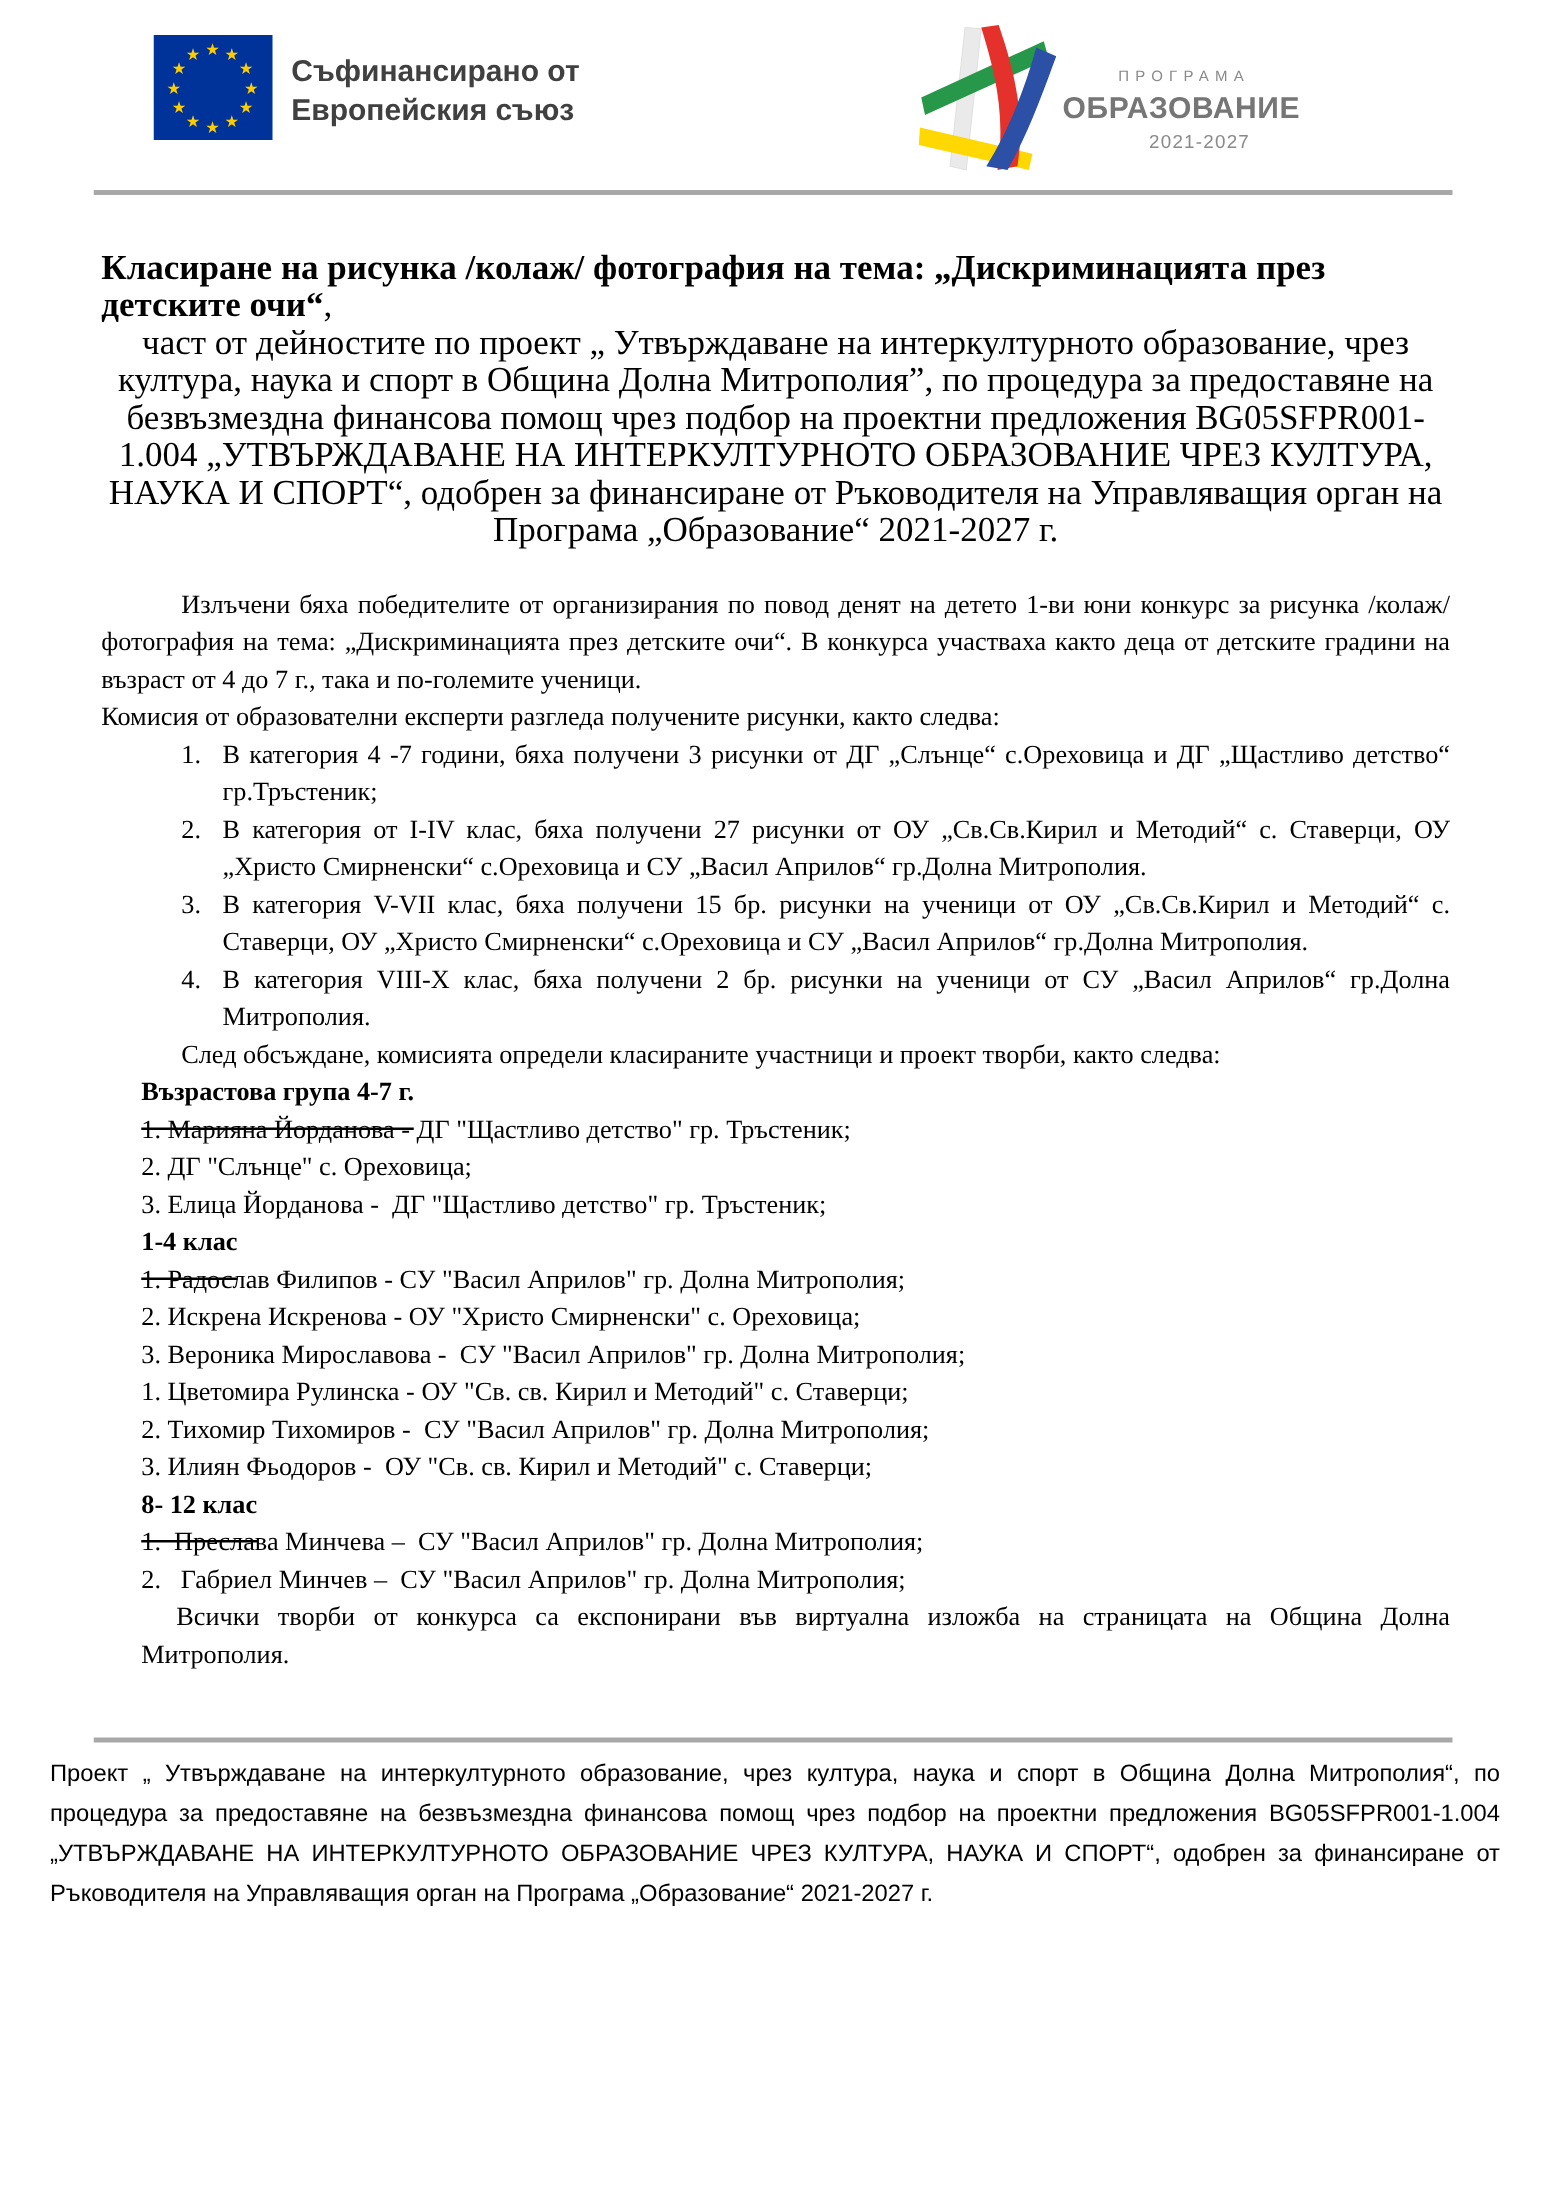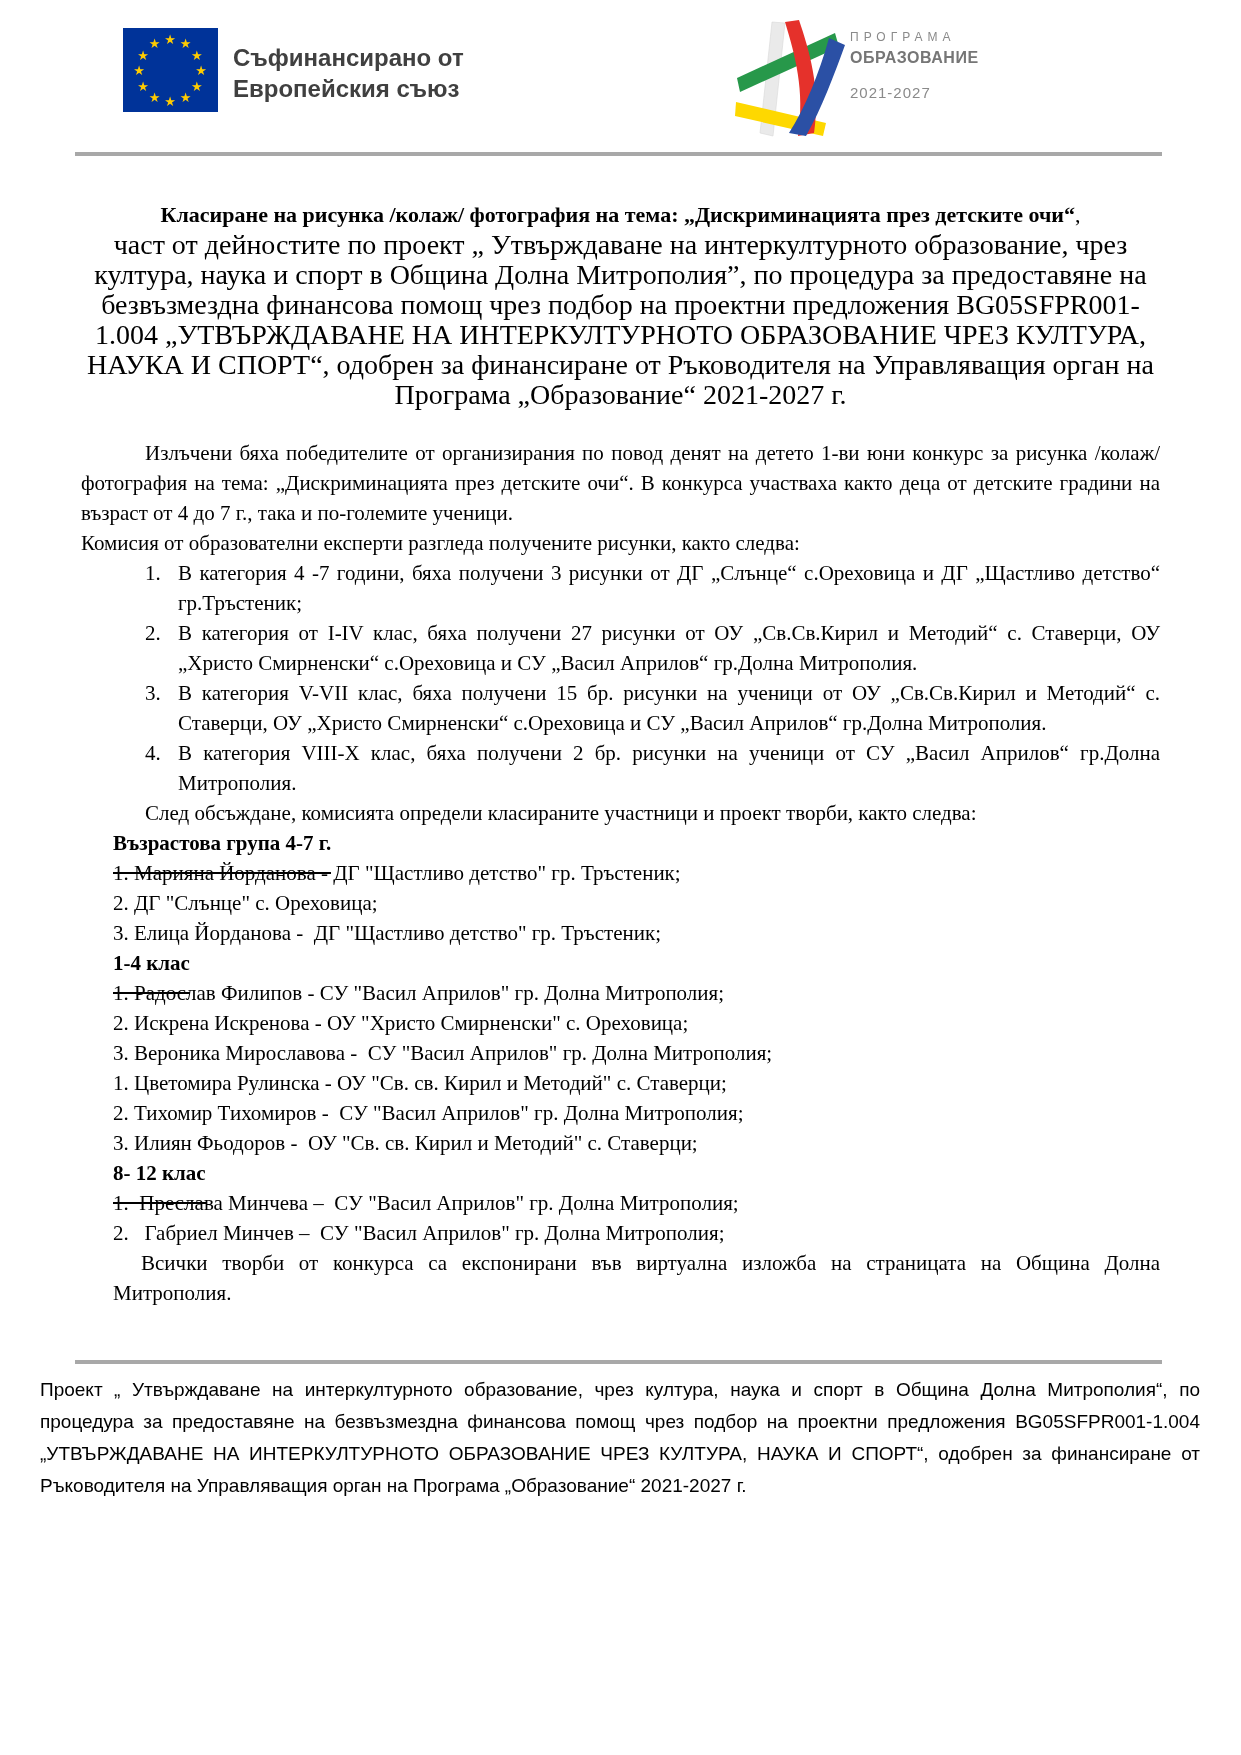--- a/index.html
+++ b/index.html
@@ -9,32 +9,32 @@
   
   .header { position:relative; width:1241px; height:156px; }
   .eu-logo { position:absolute; left:123px; top:28px; display:flex; }
   .eu-flag { width:95px; height:84px; background:#003399; position:relative; }
   .eu-flag svg { width:95px; height:84px; display:block; }
   .eu-label { margin-left:15px; padding-top:14px; font-family:"Liberation Sans", sans-serif;
               font-weight:bold; font-size:24px; line-height:31px; color:#404040; }
 
   .program-logo { position:absolute; left:735px; top:20px; width:280px; height:122px; }
   .ribbons { position:absolute; left:0; top:0; width:110px; height:118px; }
-  .program-text { position:absolute; left:115px; top:10px; width:150px; text-align:left;
+  .program-text { position:absolute; left:115px; top:34px; width:150px; text-align:right;
                   font-family:"Liberation Sans", sans-serif; color:#8a8a8a; }
   .program-line1 { font-size:12px; letter-spacing:5px; margin-bottom:5px; }
-  .program-line2 { font-size:16px; font-weight:bold; color:#767676; letter-spacing:0.5px; margin-bottom:17px; }
+  .program-line2 { font-size:24px; font-weight:bold; color:#767676; letter-spacing:0.5px; margin-bottom:4px; }
   .program-line3 { font-size:15px; letter-spacing:1px; }
 
   .rule { height:4px; background:#a8a8a8; width:1087px; margin-left:75px; }
   .rule.top { position:absolute; left:0; bottom:0; margin-left:75px; }
 
   
   .main { padding:44px 81px 0 81px; font-size:21px; line-height:30px; }
-  .doc-title { text-align:center; font-size:22px; line-height:30px; font-weight:bold; }
+  .doc-title { text-align:left; font-size:28px; line-height:30px; font-weight:bold; }
   .doc-title .comma { font-weight:normal; }
   .doc-subtitle { text-align:center; font-size:28px; line-height:30px; }
 
   .para { text-align:justify; }
   .para.indent { text-indent:64px; }
   .para.first { margin-top:28px; }
 
   .num-list { }
   .num-item { display:flex; }
   .num-item .num { width:33px; flex:0 0 33px; margin-left:64px; }

